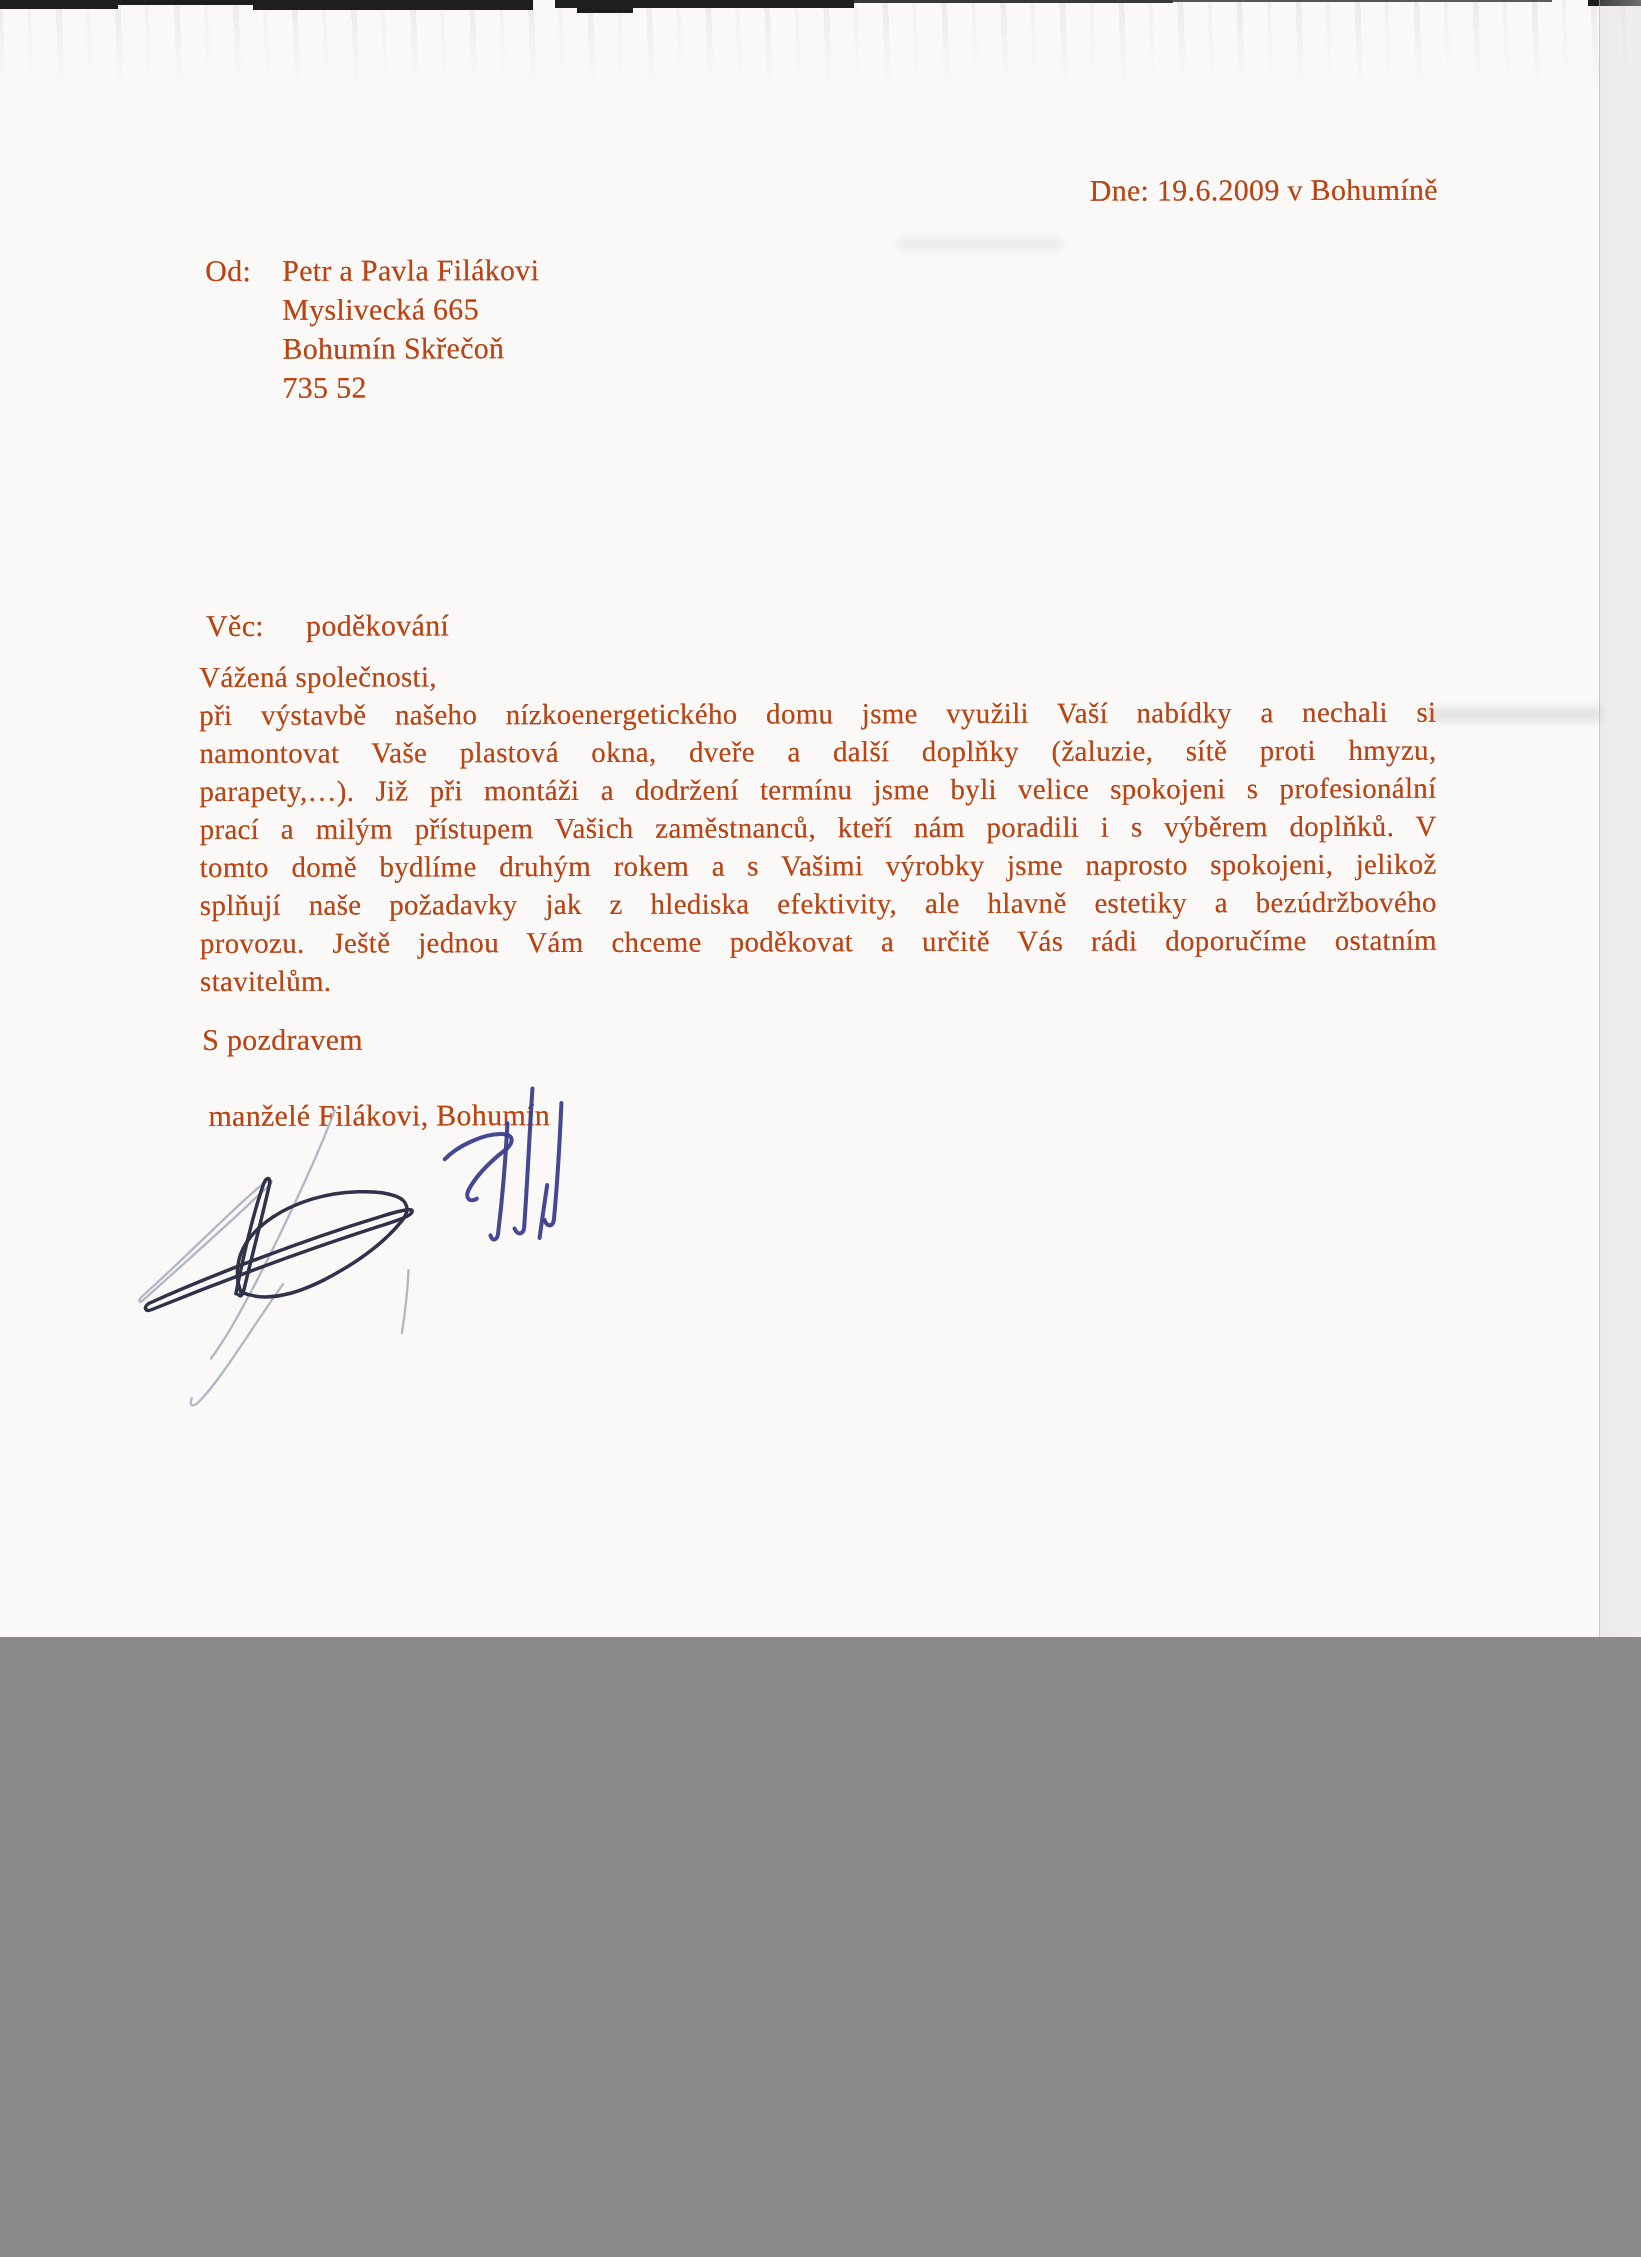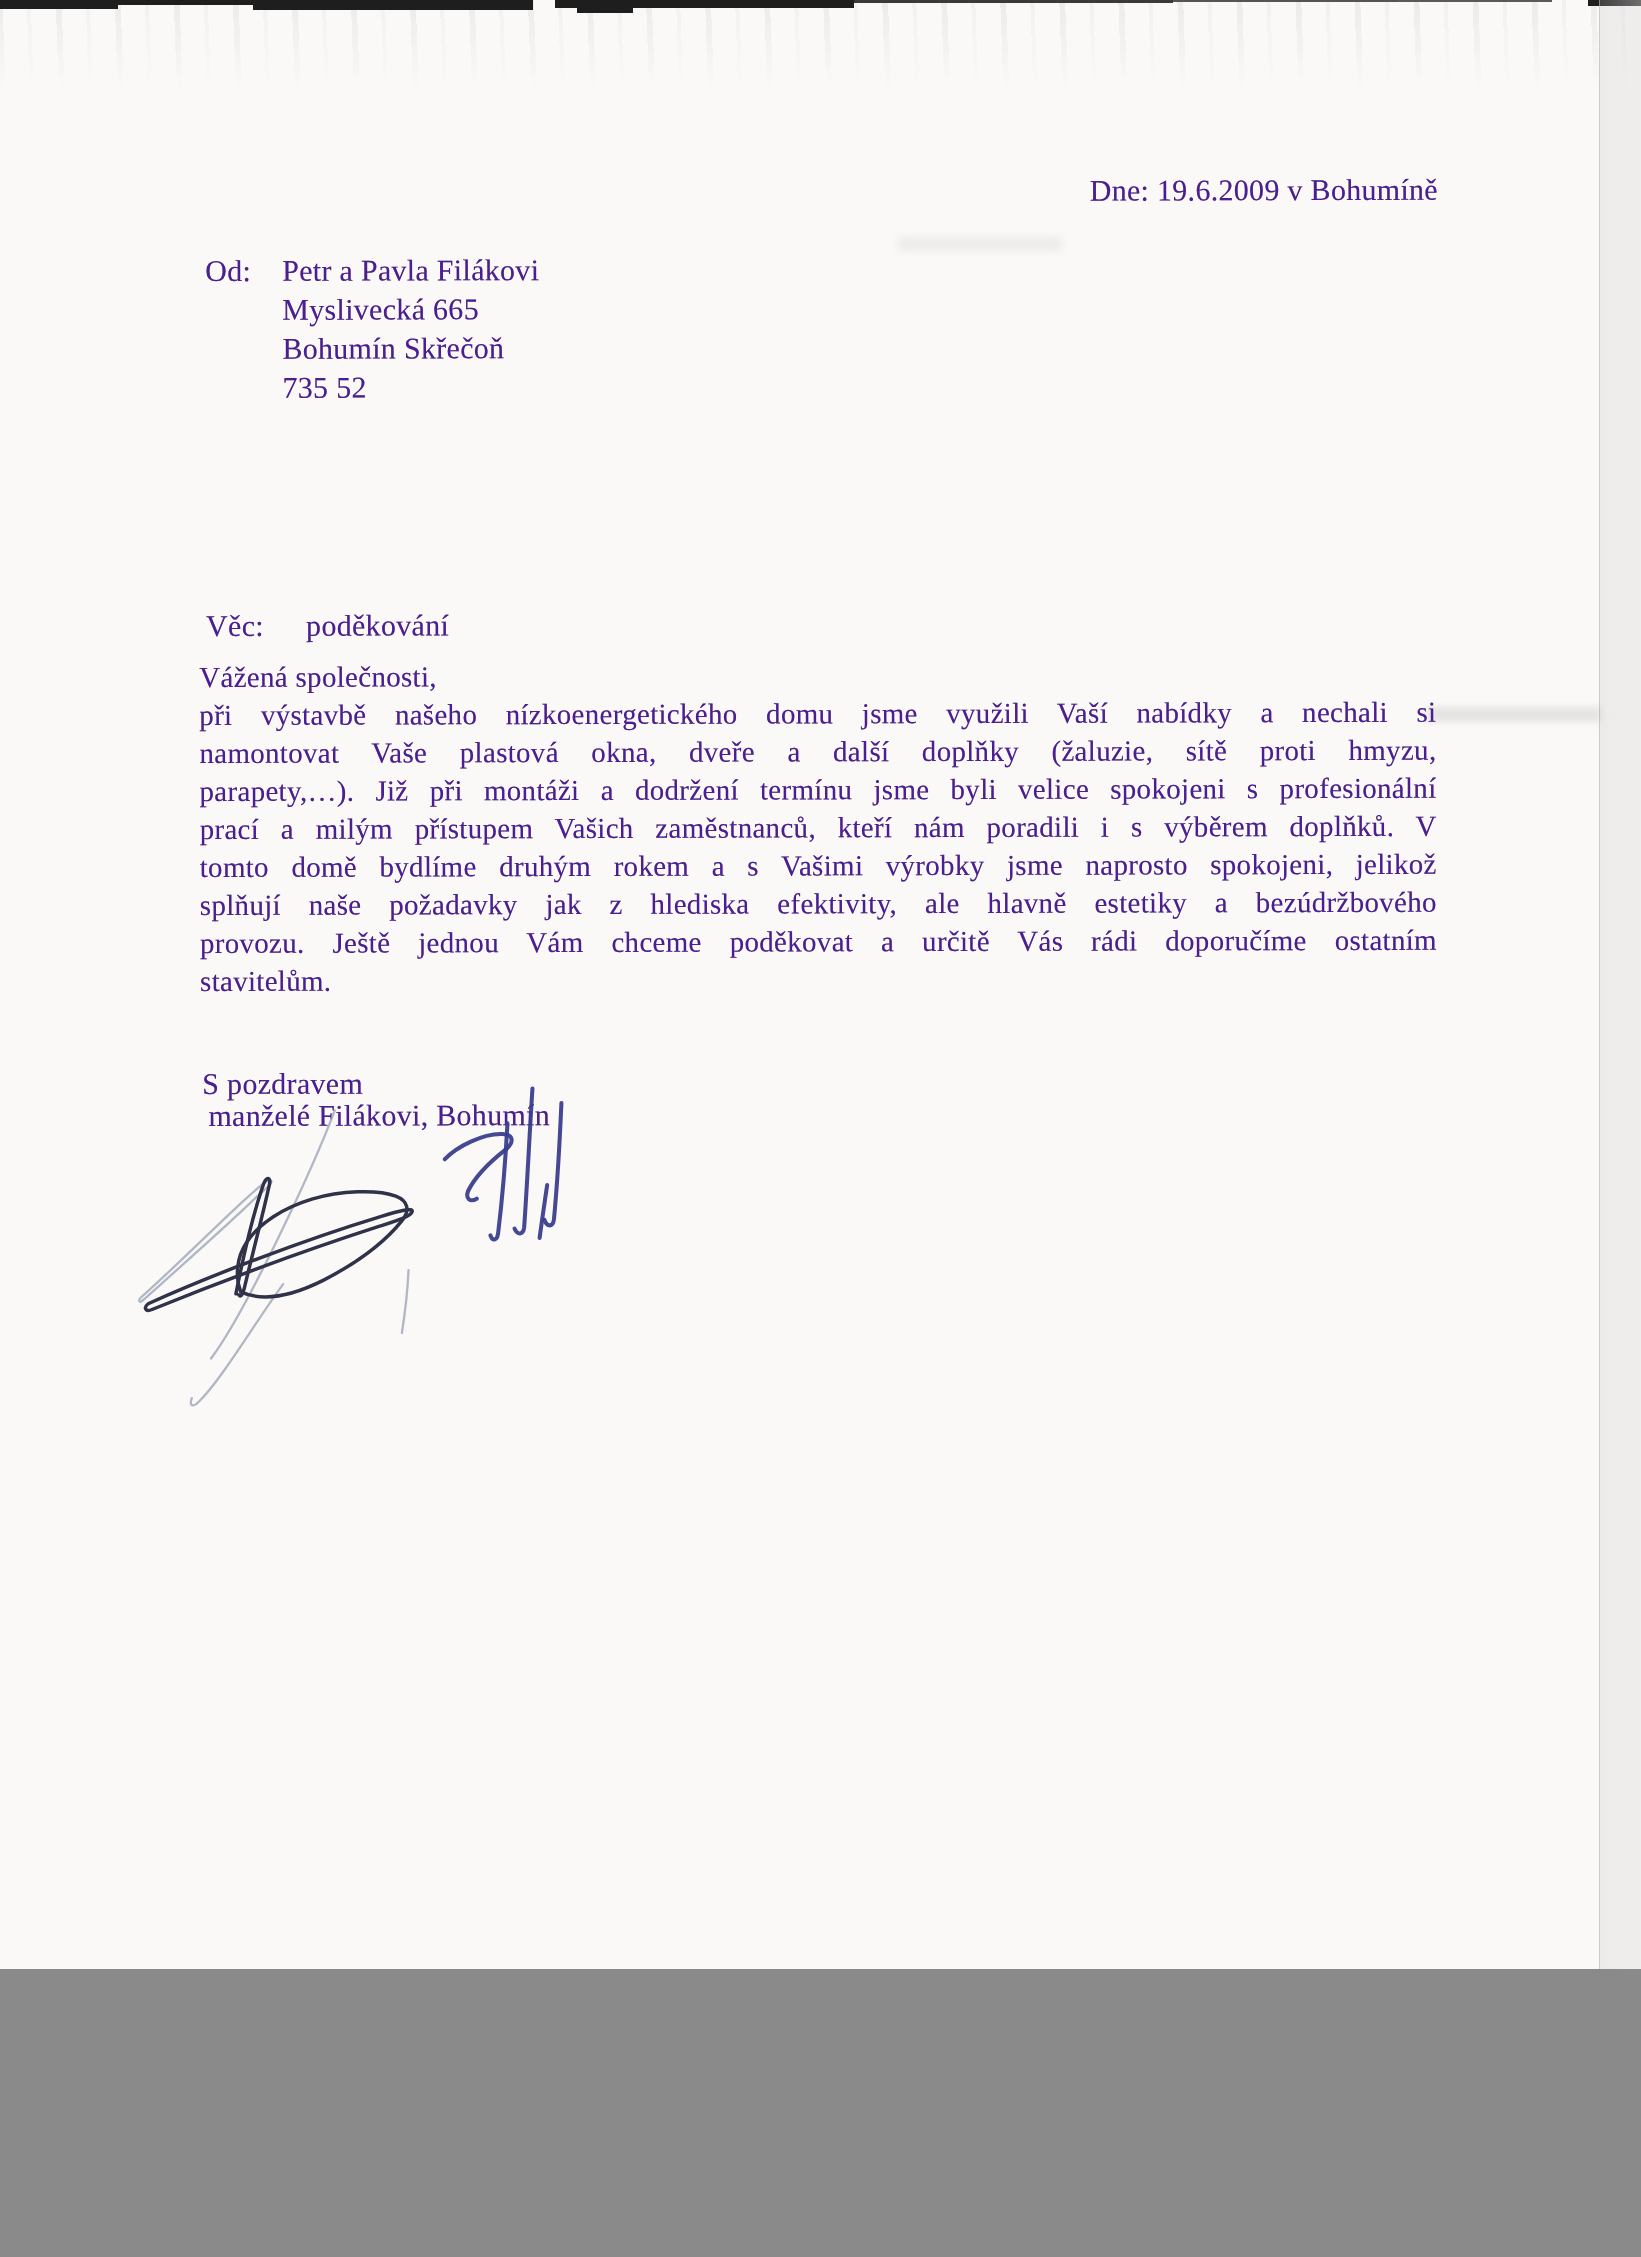--- a/index.html
+++ b/index.html
@@ -1,23 +1,23 @@
 <!DOCTYPE html>
 <html><head>
 <meta charset="utf-8">
 <style>
   html,body{margin:0;padding:0;background:#8a8a8a;}
   .page{
     position:relative;
-    width:1641px;height:1969px;
+    width:1641px;height:1637px;
     margin:0 auto;
     background:#faf9f7;
     overflow:hidden;
     font-family:"Liberation Serif","DejaVu Serif",serif;
-    color:#4c1d95;
+    color:#c2410c;
   }
   
   .top-seg{position:absolute;top:0;background:#1e1e1e;}
   .ts1{left:0;width:118px;height:8.7px;}
   .ts2{left:118px;width:135px;height:4.8px;}
   .ts3{left:253px;width:280px;height:9.7px;}
   .ts4{left:555px;width:299px;height:7.7px;}
   .ts4b{left:577px;width:56px;height:12.6px;}
   .ts5{left:854px;width:319px;height:2.9px;background:#3a3a3a;}
   .ts6{left:1173px;width:225px;height:1.9px;background:#555;}
@@ -62,21 +62,21 @@
   .block .blines{margin-left:77px;}
   .block .bl{line-height:39px;}
   .blk-from{top:251px;}
   .blk-to{top:434px;}
   .blk-to .bl{line-height:38px;}
   .blk-subject{top:606px;}
   .blk-subject .blines{margin-left:100px;}
   .bodytext{position:absolute;left:198px;top:658px;width:1237px;font-size:29px;}
   .bodytext .bl{line-height:38px;letter-spacing:0.3px;text-shadow:0 0 0.5px rgba(45,42,40,0.45);}
   .bodytext .j{text-align:justify;text-align-last:justify;}
-  .closing{position:absolute;left:200px;top:1023px;font-size:30px;margin-top:44px;}
+  .closing{position:absolute;left:200px;top:1023px;font-size:30px;}
   .sig-caption{position:absolute;left:206px;top:1099px;font-size:30px;}
   .signature{position:absolute;left:126px;top:1062px;width:463px;height:406px;pointer-events:none;}
   .signature path{fill:none;stroke-linecap:round;stroke-linejoin:round;}
   .p-dark{stroke-width:3.6;}
   .p-faint{stroke-width:2.4;opacity:0.75;}
   .p-blue{stroke-width:4.2;opacity:0.95;}
 </style>
 </head>
 <body>
 

